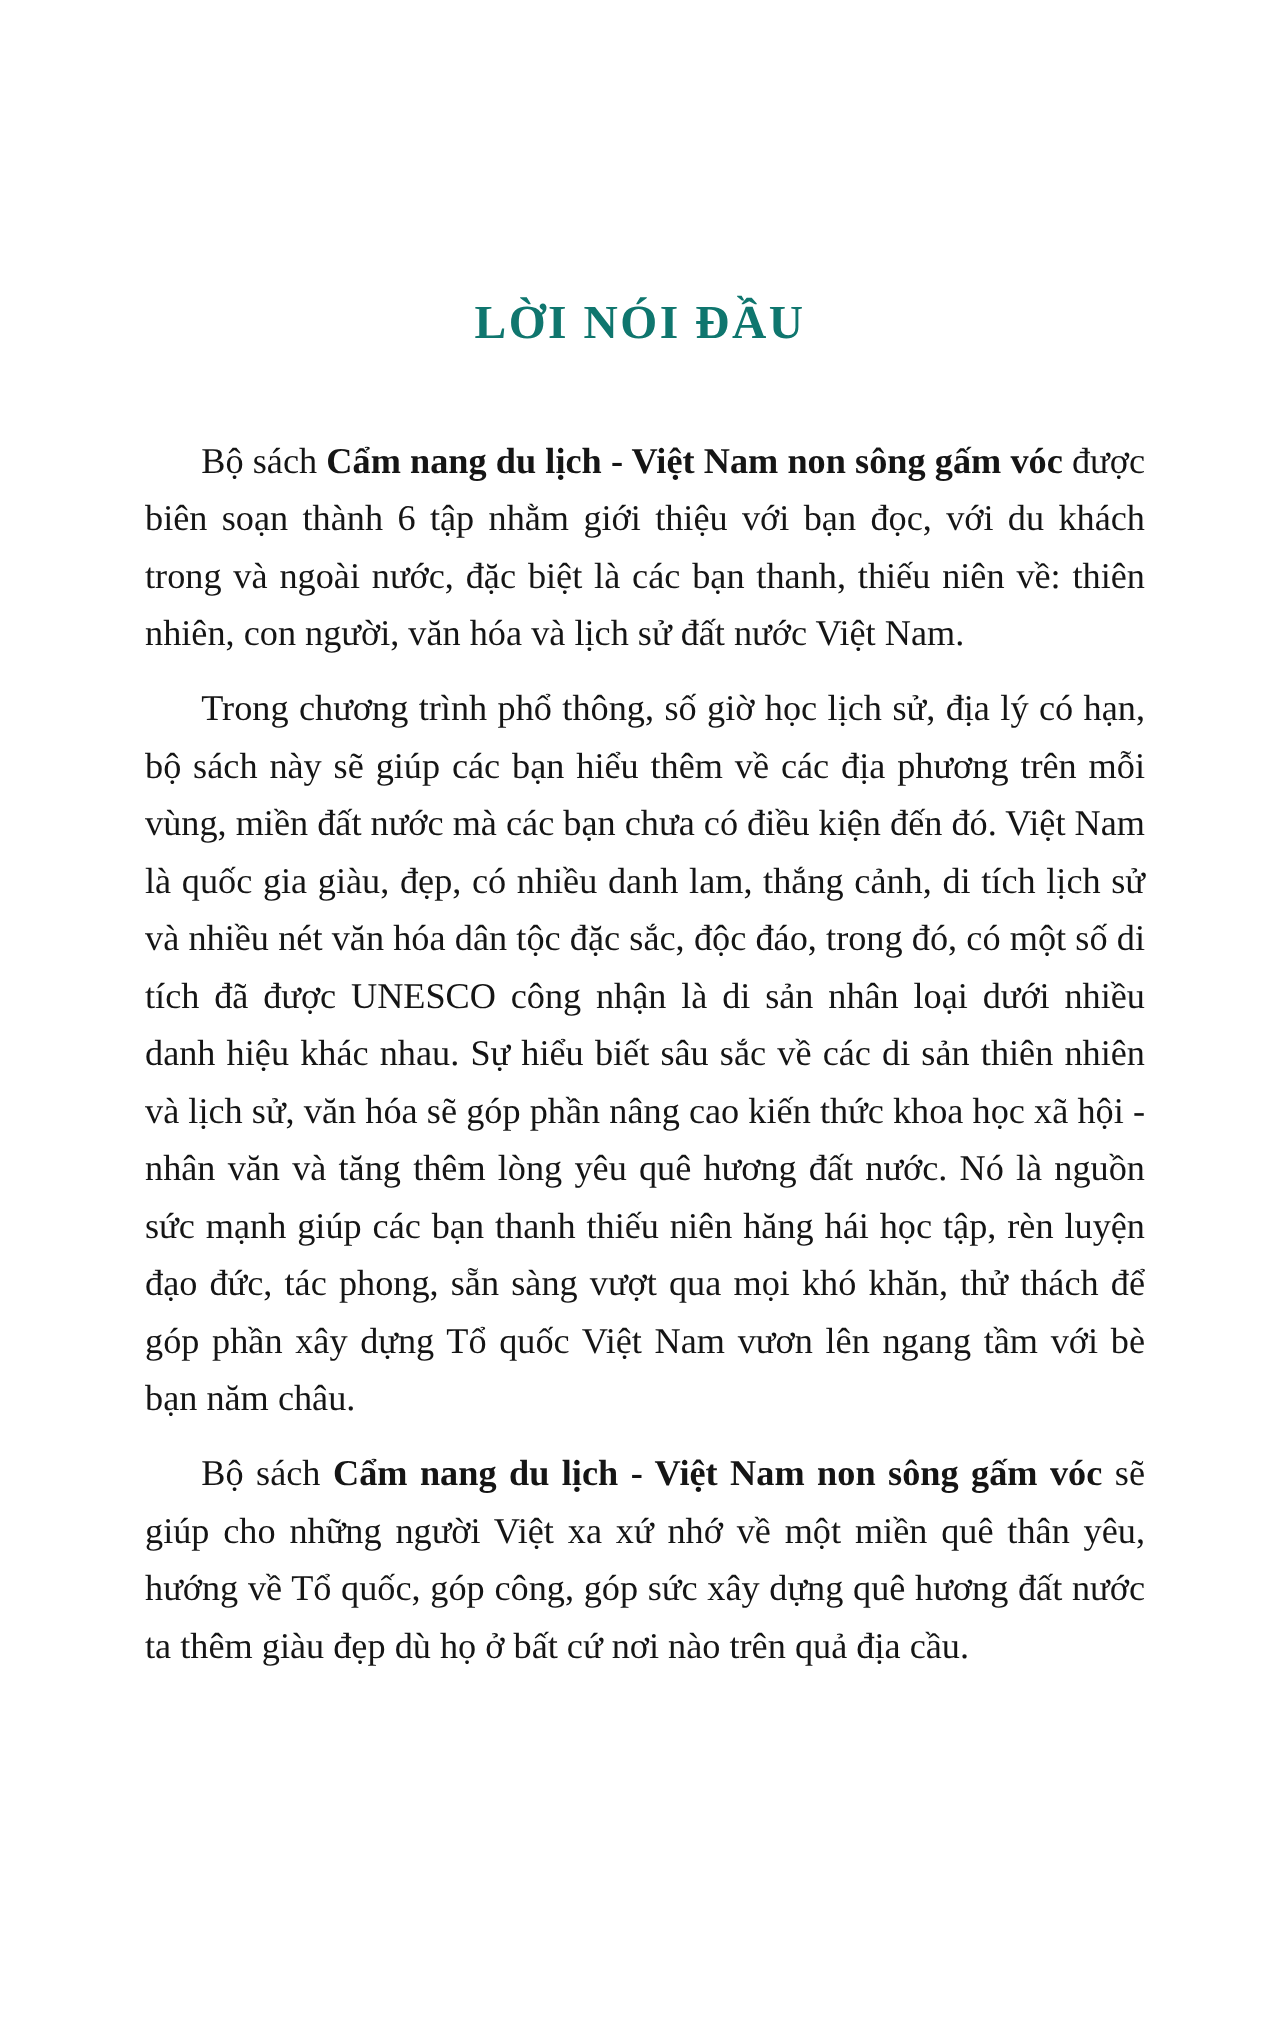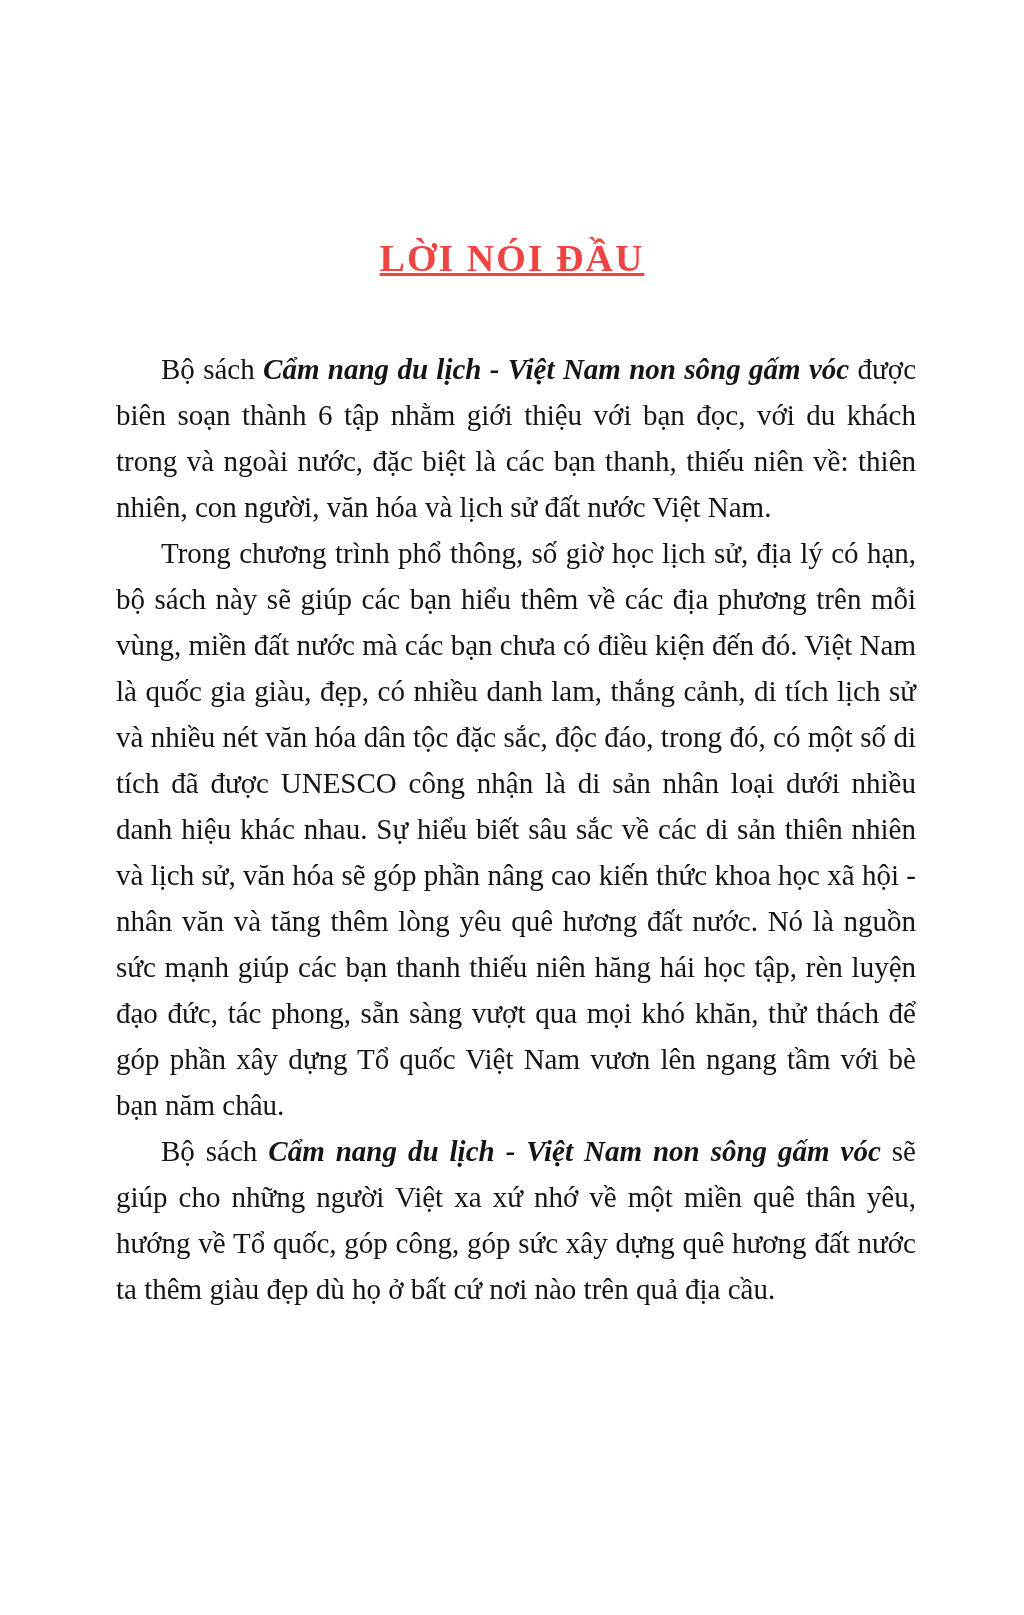--- a/index.html
+++ b/index.html
@@ -16,39 +16,38 @@
     font-family: "Liberation Serif", "DejaVu Serif", serif;
     color: #151515;
   }
   .doc-title {
     margin: 238px 0 0 0;
     text-align: center;
     font-size: 38px;
     font-weight: 600;
     letter-spacing: 2px;
     line-height: 1.1;
-    color: #ef4444;
-    text-decoration: underline;
+    color: #0f766e;
   }
   .body-text {
     margin: 66px 108px 0 116px;
     font-size: 29px;
     line-height: 46px;
     text-align: justify;
     text-justify: inter-word;
   }
   .body-text p {
     margin: 0;
     text-indent: 45px;
   }
   .body-text p + p {
+    margin-top: 14px;
   }
   .book-title {
     font-weight: bold;
-    font-style: italic;
   }
 </style>
 </head>
 <body>
 
 <div class="page">
 
   <h1 class="doc-title">LỜI NÓI ĐẦU</h1>
 
   <div class="body-text">

